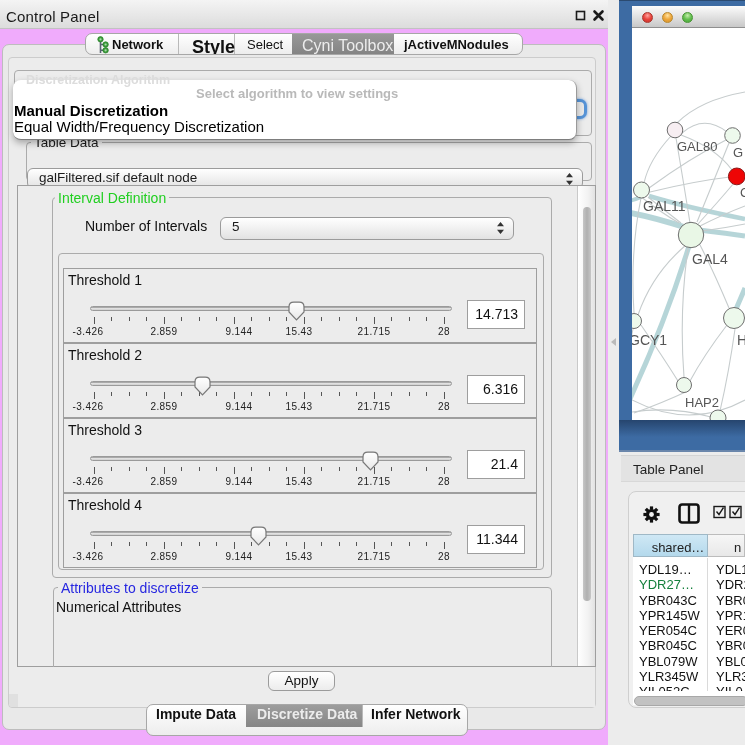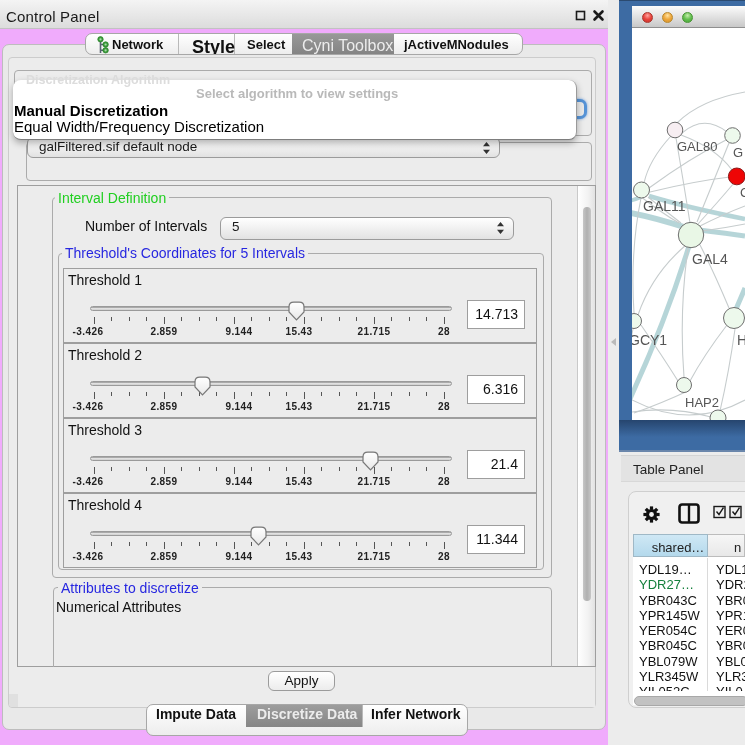--- a/index.html
+++ b/index.html
@@ -7,21 +7,21 @@
   font-family:"Liberation Sans",sans-serif;background:#ececec}
 .abs{position:absolute}
 .combo{position:absolute;border:1px solid #9b9b9b;border-radius:6px;
   background:linear-gradient(#ffffff,#f2f2f2 45%,#e2e2e2);box-sizing:border-box}
 .combo .txt{position:absolute;left:11px;top:50%;transform:translateY(-57%);
   font-size:13.5px;color:#1a1a1a;white-space:nowrap}
 .arr{position:absolute;right:8px;top:50%;transform:translateY(-50%);width:9px;height:14px}
 .grp{position:absolute;border:1px solid #ababab;border-radius:4px;box-sizing:border-box}
 .gtitle{position:absolute;font-size:14px;background:#ececec;padding:0 3px;white-space:nowrap}
 .tlabel{position:absolute;font-size:14px;font-weight:normal;color:#111;white-space:nowrap}
-.ticklbl{position:absolute;font-size:10px;font-weight:bold;color:#222;letter-spacing:0.4px;transform:translateX(-50%);white-space:nowrap}
+.ticklbl{position:absolute;font-size:10px;font-weight:normal;color:#222;letter-spacing:0.4px;transform:translateX(-50%);white-space:nowrap}
 .row{font-size:12.5px;color:#1c1c1c;white-space:nowrap}
 </style>
 </head>
 <body>
 
 <div class="abs" id="cpanel" style="left:0;top:0;width:608px;height:745px;background:#f0abfc">
 
   <div class="abs" style="left:0;top:0;width:608px;height:28px;
     background:linear-gradient(#f4f4f4,#dcdcdc);border-bottom:1px solid #c2c2c2"></div>
   <div class="abs" style="left:6px;top:7.5px;font-size:15px;letter-spacing:0.2px;color:#1a1a1a">Control Panel</div>
@@ -37,21 +37,21 @@
     border-radius:7px;background:#e9e9e9;box-sizing:border-box"></div>
 
   <div class="abs" style="left:85px;top:33px;width:438px;height:22px;border:1px solid #a7a7a7;
     border-radius:7px;background:linear-gradient(#ffffff,#ededed);box-sizing:border-box;overflow:hidden">
     <div class="abs" style="left:0;top:0;width:92px;height:22px"></div>
     <div class="abs" style="left:92px;top:0;width:1px;height:22px;background:#b9b9b9"></div>
     <div class="abs" style="left:148px;top:0;width:1px;height:22px;background:#b9b9b9"></div>
     <div class="abs" style="left:206px;top:0;width:102px;height:22px;background:linear-gradient(#989898,#828282)"></div>
     <div class="abs tabtxt" style="left:26px;top:3px;font-size:13px;font-weight:bold;color:#111">Network</div>
     <div class="abs tabtxt" style="left:106px;top:3px;font-size:18px;font-weight:bold;color:#111">Style</div>
-    <div class="abs tabtxt" style="left:161px;top:3px;font-size:13px;font-weight:bold;color:#111">Select</div>
+    <div class="abs tabtxt" style="left:161px;top:3px;font-size:13px;font-weight:normal;color:#111">Select</div>
     <div class="abs tabtxt" style="left:216px;top:3px;font-size:16px;font-weight:normal;color:#ececec">Cyni Toolbox</div>
     <div class="abs tabtxt" style="left:318px;top:3px;font-size:13px;font-weight:bold;color:#111">jActiveMNodules</div>
 
     <svg class="abs" style="left:9px;top:1px" width="14" height="20" viewBox="0 0 14 20">
       <path d="M5.5 5 L5.5 18 M5.5 9.5 L10 9.5 M5.5 15.3 L10 15.3" stroke="#5a6472" stroke-width="1.6" fill="none"></path>
       <circle cx="5.5" cy="4.3" r="2.7" fill="#3f9e3f" stroke="#1f7a1f" stroke-width="0.7"></circle>
       <circle cx="5.5" cy="4.3" r="1.1" fill="#a8d9a8"></circle>
       <circle cx="10.6" cy="9.5" r="2.7" fill="#3f9e3f" stroke="#1f7a1f" stroke-width="0.7"></circle>
       <circle cx="10.6" cy="9.5" r="1.1" fill="#a8d9a8"></circle>
       <circle cx="10.6" cy="15.3" r="2.7" fill="#3f9e3f" stroke="#1f7a1f" stroke-width="0.7"></circle>
@@ -63,21 +63,21 @@
     border-radius:4px;background:#ececec;box-sizing:border-box"></div>
   <div class="abs" style="left:9px;top:694px;width:586px;height:13px;background:#e0e0e0;border-radius:0 0 4px 4px"></div>
 
   <div class="grp" style="left:14px;top:70px;width:578px;height:66px"></div>
 
   <div class="abs" style="left:552px;top:99px;width:35px;height:20px;border:3px solid #5693d6;
      border-radius:7px;background:#e9e9e9;box-shadow:0 0 3px rgba(80,140,215,0.8);box-sizing:border-box"></div>
 
   <div class="grp" style="left:26px;top:142px;width:566px;height:39px"></div>
   <div class="gtitle" style="left:31px;top:135px;color:#1a1a1a;font-size:13.5px">Table Data</div>
-  <div class="combo" style="left:27px;top:137px;width:473px;height:21px">
+  <div class="combo" style="left:27px;top:168px;width:556px;height:21px">
     <span class="txt">galFiltered.sif default node</span>
     <svg class="arr" viewBox="0 0 9 14">
         <path d="M4.5 1 L8 5.2 L1 5.2 Z M4.5 13 L8 8.8 L1 8.8 Z" fill="#333"></path>
       </svg>
   </div>
 
   <div class="abs" style="left:17px;top:185px;width:579px;height:482px;border:1px solid #9e9e9e;box-sizing:border-box;background:#ececec"></div>
 
   <div class="abs" style="left:577px;top:186px;width:18px;height:480px;background:linear-gradient(90deg,#ffffff,#f2f2f2 60%,#e2e2e2);border-left:1px solid #c9c9c9;box-sizing:border-box"></div>
   <div class="abs" style="left:583px;top:207px;width:8px;height:394px;background:linear-gradient(90deg,#c6c6c6,#b0b0b0,#c6c6c6);border-radius:4px"></div>
@@ -87,21 +87,20 @@
 
   <div class="tlabel" style="left:85px;top:218px">Number of Intervals</div>
   <div class="combo" style="left:220px;top:216.5px;width:294px;height:23px">
     <span class="txt">5</span>
     <svg class="arr" viewBox="0 0 9 14">
         <path d="M4.5 1 L8 5.2 L1 5.2 Z M4.5 13 L8 8.8 L1 8.8 Z" fill="#333"></path>
       </svg>
   </div>
 
   <div class="grp" style="left:58px;top:253px;width:486px;height:317px"></div>
-  <div class="gtitle" style="left:62px;top:245px;color:#2727e0">Threshold's Coordinates for 5 Intervals</div>
 <div class="abs" style="left:63px;top:268px;width:474px;height:75px;border:1px solid #9e9e9e;box-sizing:border-box">
   <div class="tlabel" style="left:4px;top:2.5px">Threshold 1</div>
   <div class="abs" style="left:26px;top:37px;width:362px;height:5px;border-radius:2.5px;background:linear-gradient(#8f8f8f,#e9e9e9 55%,#c9c9c9);border:1px solid #9a9a9a;box-sizing:border-box"></div>
   <div class="abs" style="left:30px;top:48px;width:351px;height:4px;background:repeating-linear-gradient(90deg,#555 0,#555 1px,transparent 1px,transparent 17.5px)"></div>
   <div class="abs" style="left:30px;top:48px;width:351px;height:6.5px;background:repeating-linear-gradient(90deg,#555 0,#555 1px,transparent 1px,transparent 70px)"></div>
   <div class="ticklbl" style="left:30.0px;top:57px;margin-left:-6px">-3.426</div>
   <div class="ticklbl" style="left:100.0px;top:57px">2.859</div>
   <div class="ticklbl" style="left:170.0px;top:57px;margin-left:5px">9.144</div>
   <div class="ticklbl" style="left:240.0px;top:57px;margin-left:-5px">15.43</div>
   <div class="ticklbl" style="left:310.0px;top:57px">21.715</div>

